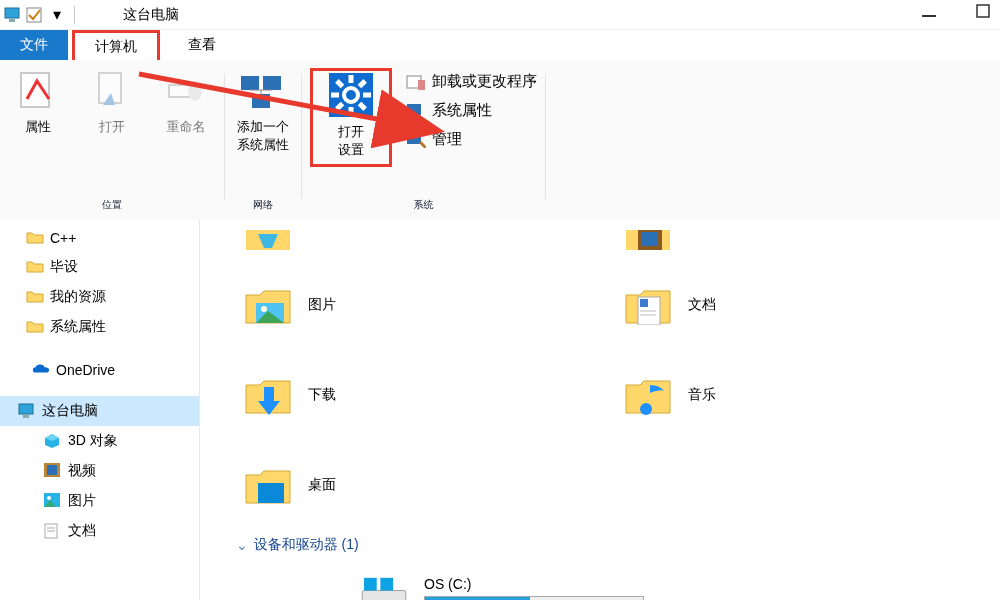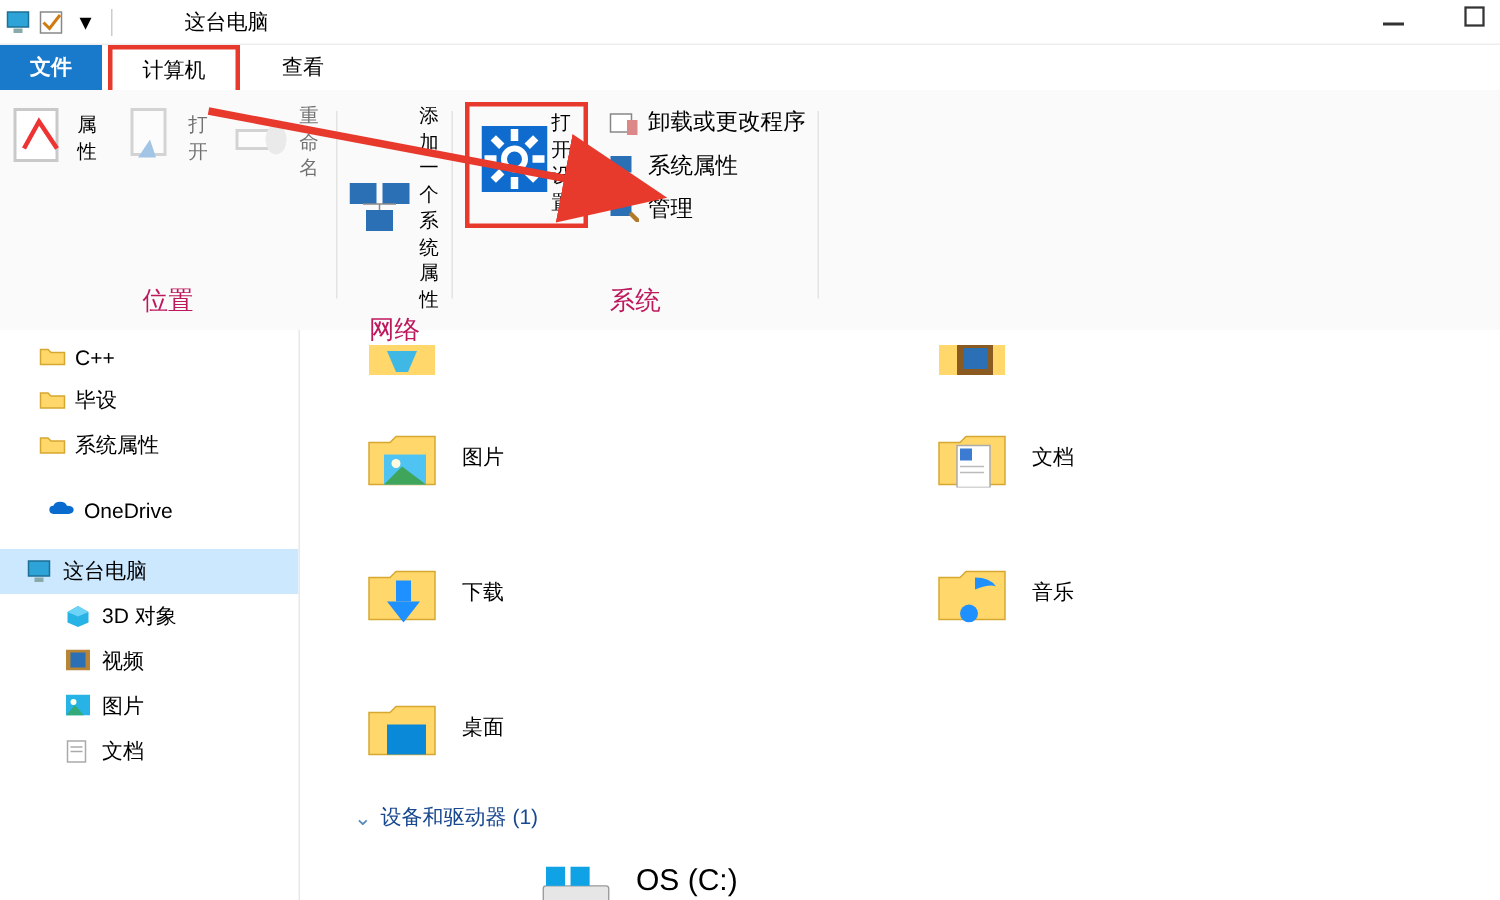--- a/index.html
+++ b/index.html
@@ -6,30 +6,30 @@
     body { background: #fff; width: 1000px; height: 600px; overflow: hidden; position: relative; }
 
     .titlebar { height: 30px; display: flex; align-items: center; gap: 4px; padding: 0 4px; border-bottom: 1px solid #eee; }
     .qat-icon { width: 18px; height: 18px; display: inline-flex; align-items: center; justify-content: center; }
     .title-text { margin-left: 40px; font-size: 14px; }
     .title-sep { width: 1px; height: 18px; background: #ccc; margin: 0 4px; }
     .win-controls { position: absolute; right: 10px; top: 4px; display: flex; gap: 40px; }
 
     .tabs-row { height: 30px; display: flex; align-items: stretch; }
     .tab { padding: 0 20px; display: flex; align-items: center; font-size: 14px; cursor: default; }
-    .tab-file { background: #1979ca; color: #fff; font-weight: bold; }
+    .tab-file { background: #1979ca; color: #fff; }
     .tab-computer { border: 3px solid #e8392d; border-bottom: none; margin-left: 4px; position: relative; text-align: right; }
     .tab-view { margin-left: 8px; }
 
     .ribbon { height: 160px; background: #fafafa; display: flex; align-items: flex-start; padding-top: 8px; }
     .ribbon-group { display: flex; flex-direction: column; align-items: center; padding: 0 8px; height: 100%; }
     .group-items { display: flex; gap: 14px; align-items: flex-start; flex: 1; }
-    .group-label { font-size: 17px; color: #be185d; margin-bottom: 8px; }
+    .group-label { font-size: 10px; color: #0f172a; margin-bottom: 8px; }
     .sep { width: 1px; height: 125px; background: #e3e3e3; margin-top: 6px; }
-    .big-btn { display: flex; flex-direction: row; align-items: center; width: 60px; gap: 2px; }
+    .big-btn { display: flex; flex-direction: column; align-items: center; width: 60px; gap: 2px; }
     .big-btn .icon-slot { width: 44px; height: 44px; display: flex; align-items: center; justify-content: center; margin-bottom: 4px; }
     .big-btn .lbl { font-size: 13px; text-align: center; line-height: 1.35; }
     .small-links { display: flex; flex-direction: column; gap: 10px; padding-top: 4px; }
     .small-link { display: flex; align-items: center; gap: 6px; font-size: 15px; }
     .small-link .small-icon { width: 20px; height: 16px; }
     .settings-box { border: 3px solid #e8392d; padding: 2px 8px 6px 8px; }
 
     .main { display: flex; height: calc(600px - 30px - 30px - 160px); }
     .nav-pane { width: 200px; border-right: 1px solid #e8e8e8; overflow: hidden; padding-top: 4px; }
     .nav-item { display: flex; align-items: center; gap: 6px; padding: 6px 6px 6px 26px; font-size: 14px; }
@@ -227,20 +227,28 @@
           </svg>
         </span>
       <span>毕设</span>
     </div>
     <div class="nav-item">
       <span class="nav-icon">
           <svg width="18" height="14">
             <path d="M1 3 L6 3 L8 5 L17 5 L17 13 L1 13 Z" fill="#ffd76b" stroke="#d6a832"></path>
           </svg>
         </span>
+      <span>我的资源</span>
+    </div>
+    <div class="nav-item">
+      <span class="nav-icon">
+          <svg width="18" height="14">
+            <path d="M1 3 L6 3 L8 5 L17 5 L17 13 L1 13 Z" fill="#ffd76b" stroke="#d6a832"></path>
+          </svg>
+        </span>
       <span>系统属性</span>
     </div>
 
     <div class="nav-item nav-onedrive">
       <span class="nav-icon">
           <svg width="20" height="14" viewBox="0 0 20 14">
             <path d="M4 11 Q1 11 1 8 Q1 5 4 5 Q5 2 9 2 Q13 2 14 5 Q19 5 19 8 Q19 11 15 11 Z" fill="#0a6bcf"></path>
           </svg>
         </span>
       <span>OneDrive</span>
@@ -381,18 +389,18 @@
 </div>
 <div style="position:absolute; left:300px; top:560px;" class="drive-row">
   <div class="drive-icon">
     <svg width="56" height="40" viewBox="0 0 56 44">
         <rect x="4" y="16" width="48" height="22" rx="2" fill="#e6e6e6" stroke="#999"></rect>
         <rect x="6" y="2" width="14" height="14" fill="#0fa3e6"></rect>
         <rect x="24" y="2" width="14" height="14" fill="#0fa3e6"></rect>
       </svg>
   </div>
   <div class="drive-details">
-    <span style="font-size:20px">OS (C:)</span>
+    <span style="font-size:14px">OS (C:)</span>
     <div class="capacity-bar">
       <div class="capacity-fill" style="width:48%"></div>
     </div>
   </div>
 </div>
 
 </body></html>

